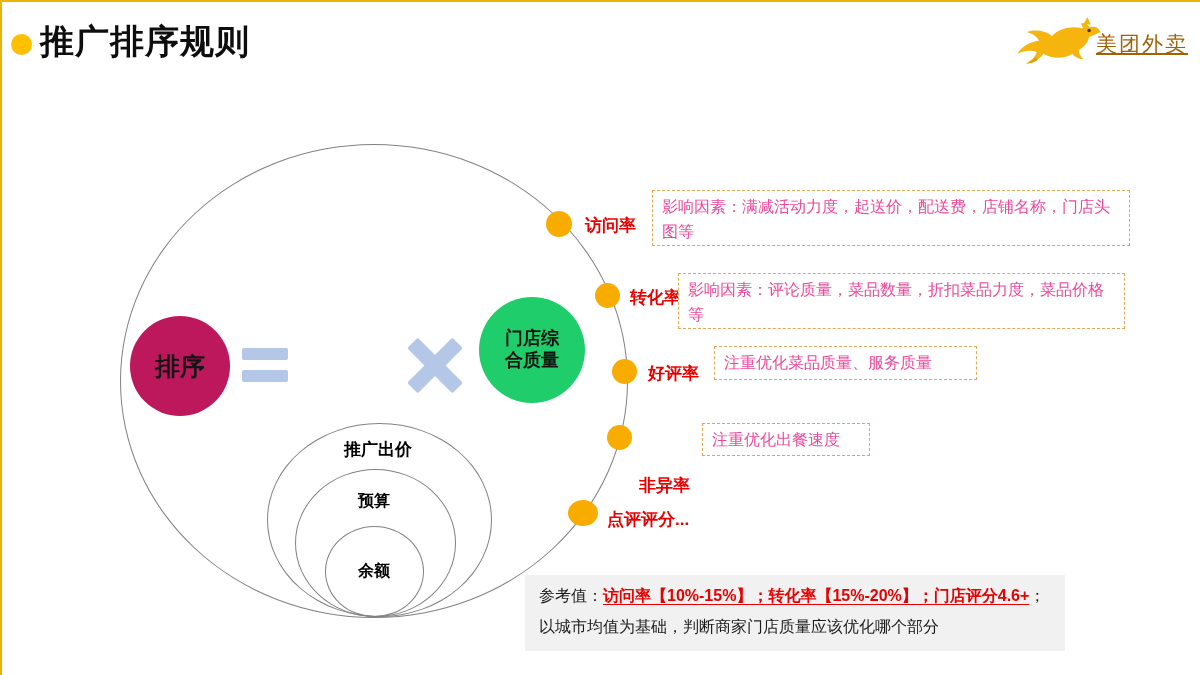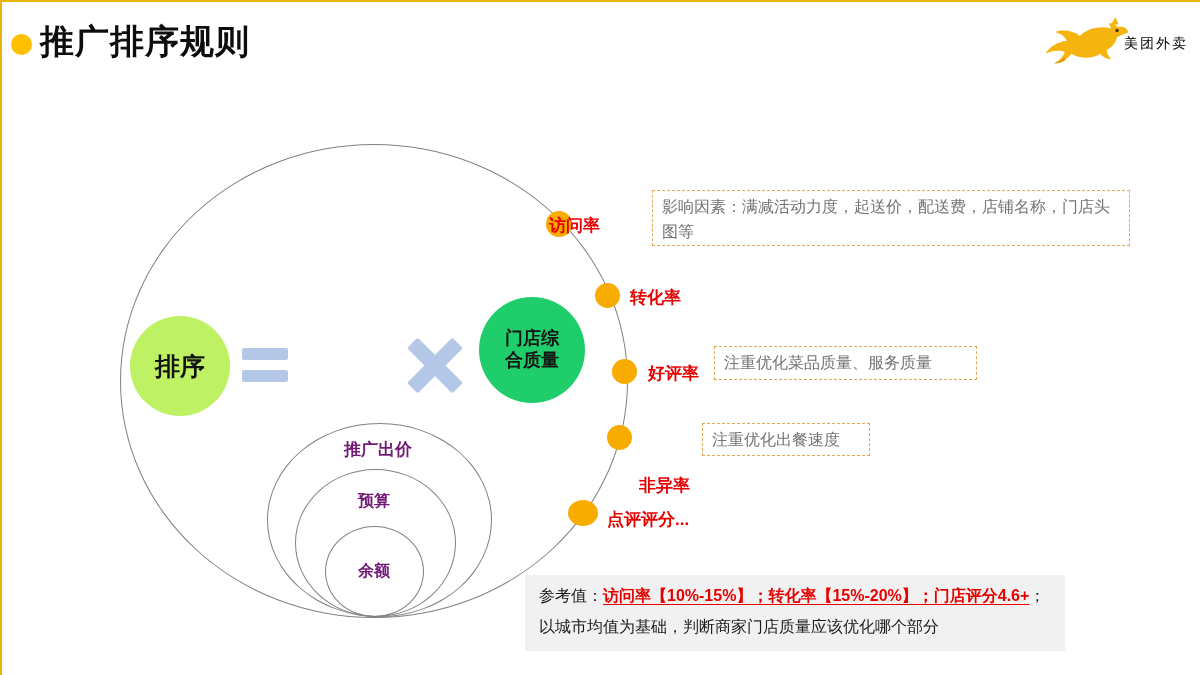--- a/index.html
+++ b/index.html
@@ -7,64 +7,64 @@
     position:relative;width:1198px;height:673px;background:#ffffff;
     border:2px solid #eab308;overflow:hidden;
     font-family:"Liberation Sans","DejaVu Sans",sans-serif;
   }
   .abs{position:absolute;}
 
   
   .title-bullet{left:9px;top:32px;width:21px;height:21px;border-radius:50%;background:#FFC000;}
   .page-title{left:38px;top:17px;font-size:34px;font-weight:900;color:#0d0d0d;letter-spacing:1px;}
   .logo{right:12px;top:14px;display:flex;align-items:center;}
-  .logo-text{font-size:14px;color:#000000;letter-spacing:2px;margin-left:-10px;}
+  .logo-text{font-size:21px;color:#a16207;letter-spacing:2px;margin-left:-10px;text-decoration:underline;}
 
   
   .ellipse{border:1px solid #828282;border-radius:50%;background:transparent;}
   .big-ellipse{left:118px;top:142px;width:506px;height:472px;}
   .nested-1{left:265px;top:421px;width:223px;height:192px;}
   .nested-2{left:293px;top:467px;width:159px;height:146px;}
   .nested-3{left:323px;top:524px;width:97px;height:89px;}
-  .nest-label{color:#701a75;font-weight:700;text-align:center;}
+  .nest-label{color:#000000;font-weight:700;text-align:center;}
   .nl-1{left:300px;top:436px;width:152px;font-size:17px;}
   .nl-2{left:322px;top:489px;width:100px;font-size:16px;}
   .nl-3{left:322px;top:559px;width:100px;font-size:16px;}
 
   
   .fcircle{border-radius:50%;display:flex;align-items:center;justify-content:center;
     font-weight:800;color:#141414;text-align:center;}
-  .circle-rank{left:128px;top:314px;width:100px;height:100px;background:#bef264;font-size:25px;}
+  .circle-rank{left:128px;top:314px;width:100px;height:100px;background:#be185d;font-size:25px;}
   .circle-bid{left:297px;top:311px;width:99px;height:99px;background:#F7E017;font-size:25px;}
   .circle-quality{left:477px;top:295px;width:106px;height:106px;background:#1FCE6B;font-size:18px;line-height:1.2;}
 
   
   .equals{left:240px;top:346px;width:46px;}
   .equals .bar{width:46px;height:12px;background:#B4C7E7;border-radius:2px;margin-bottom:10px;}
   .op-x{left:405px;top:335px;width:56px;height:56px;}
   .op-x .xb{position:absolute;top:21px;left:-4px;width:64px;height:15px;background:#B4C7E7;border-radius:2px;}
   .op-x .xb1{transform:rotate(45deg);}
   .op-x .xb2{transform:rotate(-45deg);}
 
   
   .dot{border-radius:50%;background:#F8AC00;}
   .d0{left:544px;top:209px;width:26px;height:26px;}
   .d1{left:593px;top:281px;width:25px;height:25px;}
   .d2{left:610px;top:357px;width:25px;height:25px;}
   .d3{left:605px;top:423px;width:25px;height:25px;}
   .d4{left:566px;top:498px;width:30px;height:26px;}
   .metric-label{font-size:17px;font-weight:800;color:#E60000;white-space:nowrap;}
-  .l0{left:547px;top:212px;}
+  .l0{left:583px;top:212px;}
   .l1{left:628px;top:284px;}
   .l2{left:646px;top:360px;}
   .l3{left:637px;top:426px;margin-top:46px;}
   .l4{left:605px;top:506px;}
 
   
-  .note-box{border:1px dashed #E0A858;background:#fff;font-size:16px;color:#737373;
+  .note-box{border:1px dashed #E0A858;background:#fff;font-size:16px;color:#ec4899;
     line-height:25px;padding:3px 9px;box-sizing:border-box;}
   .b0{left:650px;top:188px;width:478px;height:56px;}
   .b1{left:676px;top:271px;width:447px;height:56px;}
   .b2{left:712px;top:344px;width:263px;height:34px;}
   .b3{left:700px;top:421px;width:168px;height:33px;}
 
   
   .ref-box{left:523px;top:573px;width:540px;height:76px;background:#F1F1F1;
     padding:11px 14px;box-sizing:border-box;font-size:16px;color:#1a1a1a;}
   .ref-line1{margin-bottom:10px;white-space:nowrap;}
@@ -117,20 +117,21 @@
   <div class="abs dot d3"></div>
   <div class="abs dot d4"></div>
 
   <div class="abs metric-label l0">访问率</div>
   <div class="abs metric-label l1">转化率</div>
   <div class="abs metric-label l2">好评率</div>
   <div class="abs metric-label l3">非异率</div>
   <div class="abs metric-label l4">点评评分...</div>
 
   <div class="abs note-box b0">影响因素：满减活动力度，起送价，配送费，店铺名称，门店头图等</div>
+  <div class="abs note-box b1">影响因素：评论质量，菜品数量，折扣菜品力度，菜品价格等</div>
   <div class="abs note-box b2">注重优化菜品质量、服务质量</div>
   <div class="abs note-box b3">注重优化出餐速度</div>
 
   <div class="abs ref-box">
     <div class="ref-line1">
       <span>参考值：</span><span class="ref-highlight">访问率【10%-15%】；转化率【15%-20%】；门店评分4.6+</span><span>；</span>
     </div>
     <div class="ref-line2">以城市均值为基础，判断商家门店质量应该优化哪个部分</div>
   </div>
 

